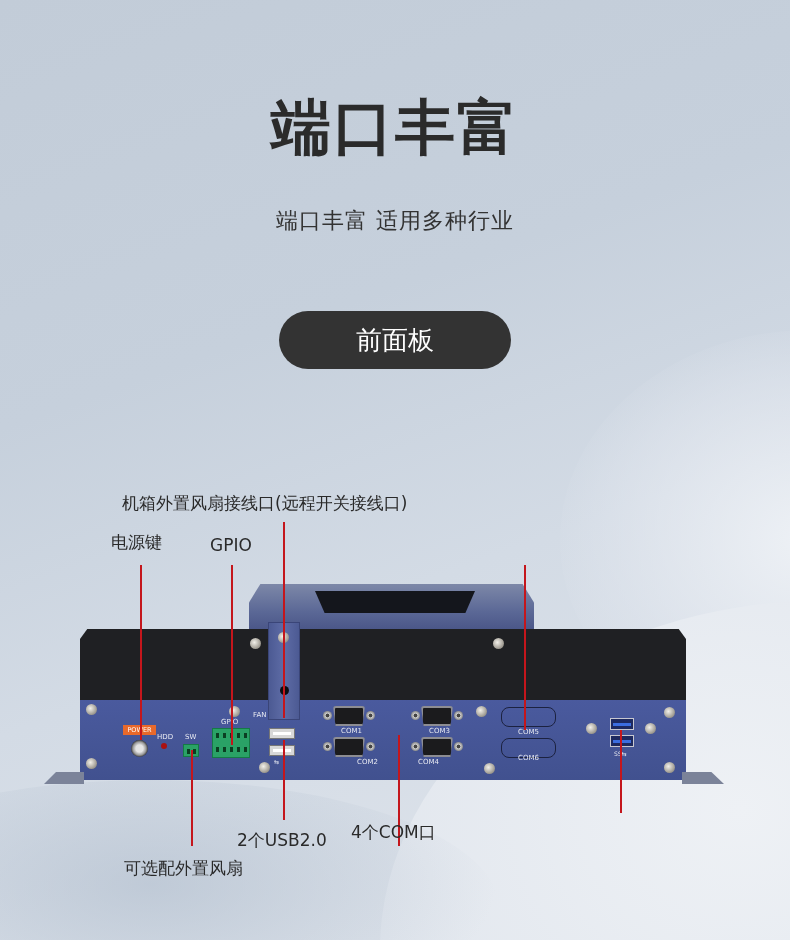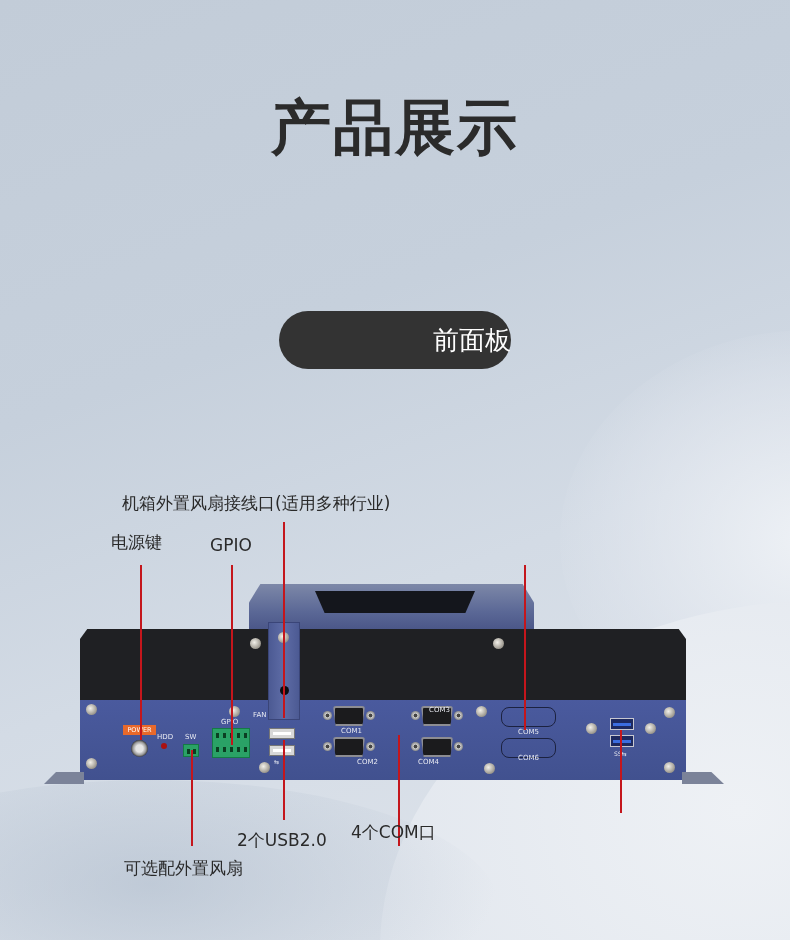--- a/index.html
+++ b/index.html
@@ -11,21 +11,21 @@
   .swoosh2 { position:absolute; left:560px; top:330px; width:500px; height:420px; border-radius:50%;
     background: radial-gradient(ellipse at 50% 50%, rgba(240,243,247,0.9) 0%, rgba(225,230,238,0.5) 55%, rgba(225,230,238,0) 75%); }
   .swoosh3 { position:absolute; left:-200px; top:780px; width:700px; height:260px; border-radius:50%;
     background: radial-gradient(ellipse at 50% 40%, rgba(175,188,204,0.6) 0%, rgba(175,188,204,0) 70%); }
 
   .title { position:absolute; top:88px; left:0; width:790px; text-align:center;
     font-size:60px; font-weight:bold; color:#2b2b2b; letter-spacing:2px; }
   .subtitle { position:absolute; top:206px; left:0; width:790px; text-align:center;
     font-size:22px; color:#333; letter-spacing:1px; }
   .pill { position:absolute; left:279px; top:311px; width:232px; height:58px; border-radius:29px;
-    background:#333333; color:#fff; font-size:26px; display:flex; align-items:center; justify-content:flex-end; }
+    background:#333333; color:#fff; font-size:26px; display:flex; align-items:center; justify-content:center; }
 
   .label { position:absolute; font-size:17px; color:#2a2a2a; white-space:nowrap; }
   .line { position:absolute; width:1.5px; background:#c4161c; }
 
   
   .fan-frame { position:absolute; left:249px; top:584px; width:285px; height:46px;
     background: linear-gradient(#7d88a8, #5b6896 60%, #4a5688); clip-path: polygon(4% 0, 96% 0, 100% 40%, 100% 100%, 0 100%, 0 40%); }
   .fan-hole { position:absolute; left:315px; top:591px; width:160px; height:22px; background:#14161c;
     clip-path: polygon(0 0, 100% 0, 94% 100%, 6% 100%); }
   .top-body { position:absolute; left:80px; top:629px; width:606px; height:72px; background:#1f2023;
@@ -61,21 +61,22 @@
   .usb3::after { content:""; position:absolute; left:2px; top:4px; width:18px; height:3px; background:#3c6ee0; }
 </style>
 </head>
 <body>
 
 <div class="page">
   <div class="swoosh2"></div>
   <div class="swoosh1"></div>
   <div class="swoosh3"></div>
 
-  <div class="title">产品展示</div>
+  <div class="title">端口丰富</div>
+  <div class="subtitle">端口丰富 适用多种行业</div>
   <div class="pill">
     <span>前面板</span>
   </div>
 
   <div>
     <div class="fan-frame"></div>
     <div class="fan-hole"></div>
     <div class="top-body"></div>
     <div class="front"></div>
     <div class="foot l"></div>
@@ -138,21 +139,21 @@
         <div class="nut a"></div>
         <div class="shell"></div>
         <div class="nut b"></div>
       </div>
     <div class="tiny" style="left:357px;top:758px">COM2</div>
     <div class="db9" style="left:411px;top:706px">
         <div class="nut a"></div>
         <div class="shell"></div>
         <div class="nut b"></div>
       </div>
-    <div class="tiny" style="left:429px;top:706px">COM3</div>
+    <div class="tiny" style="left:429px;top:727px">COM3</div>
     <div class="db9" style="left:411px;top:737px">
         <div class="nut a"></div>
         <div class="shell"></div>
         <div class="nut b"></div>
       </div>
     <div class="tiny" style="left:418px;top:758px">COM4</div>
 
     <div class="db9-out" style="left:501px;top:707px"></div>
     <div class="tiny" style="left:518px;top:728px">COM5</div>
     <div class="db9-out" style="left:501px;top:738px"></div>
@@ -165,19 +166,19 @@
 
   <div class="line" style="left:140px;top:565px;height:175px"></div>
   <div class="line" style="left:231px;top:565px;height:180px"></div>
   <div class="line" style="left:283px;top:522px;height:196px"></div>
   <div class="line" style="left:524px;top:565px;height:165px"></div>
   <div class="line" style="left:191px;top:750px;height:96px"></div>
   <div class="line" style="left:283px;top:740px;height:80px"></div>
   <div class="line" style="left:398px;top:735px;height:111px"></div>
   <div class="line" style="left:620px;top:730px;height:83px"></div>
 
-  <div class="label" style="left:122px;top:492px">机箱外置风扇接线口(适用多种行业)</div>
+  <div class="label" style="left:122px;top:492px">机箱外置风扇接线口(远程开关接线口)</div>
   <div class="label" style="left:111px;top:531px">电源键</div>
   <div class="label" style="left:210px;top:535px">GPIO</div>
   <div class="label" style="left:237px;top:829px">2个USB2.0</div>
   <div class="label" style="left:124px;top:857px">可选配外置风扇</div>
   <div class="label" style="left:351px;top:821px">4个COM口</div>
 </div>
 
 </body></html>

